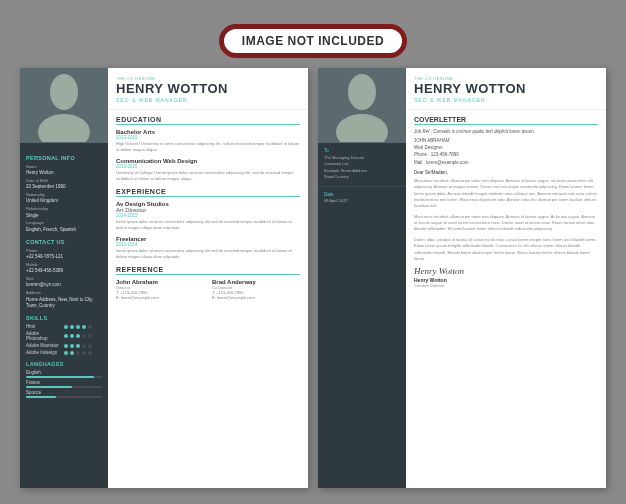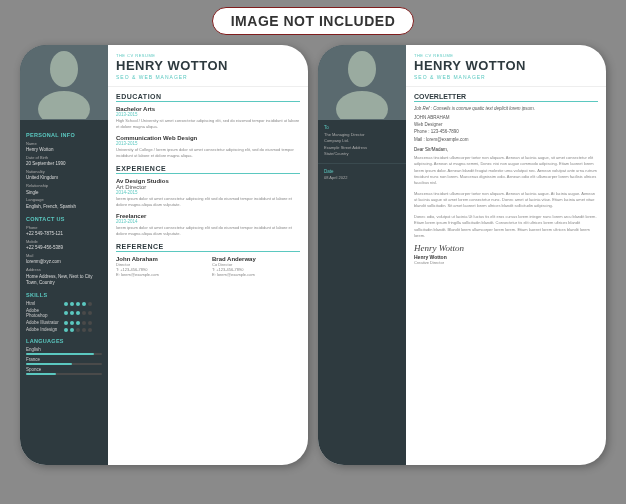--- a/index.html
+++ b/index.html
@@ -9,50 +9,49 @@
       background: #8a8a8a;
       display: flex;
       flex-direction: column;
       align-items: center;
       font-family: Arial, sans-serif;
       overflow: hidden;
     }
 
     
     .top-badge {
-      margin-top: 7px;
+      margin-top: 24px;
       background: white;
       border-radius: 20px;
       padding: 5px 18px;
-      font-size: 14px;
+      font-size: 12px;
       font-weight: bold;
       letter-spacing: 0.5px;
       color: #333;
       z-index: 10;
-      border: 1px solid #7f1d1d;
+      border: 5px solid #7f1d1d;
     }
 
     
     .docs-container {
       display: flex;
       gap: 10px;
       margin-top: 10px;
       padding: 0 8px;
     }
 
     
     .doc {
       width: 288px;
       height: 420px;
       background: white;
       display: flex;
       font-size: 5px;
       box-shadow: 2px 2px 8px rgba(0,0,0,0.3);
       overflow: hidden;
-      border-radius: 26px;
     }
 
     
     .doc-sidebar {
       width: 88px;
       background: #2e3a3f;
       color: white;
       display: flex;
       flex-direction: column;
       padding: 0;

